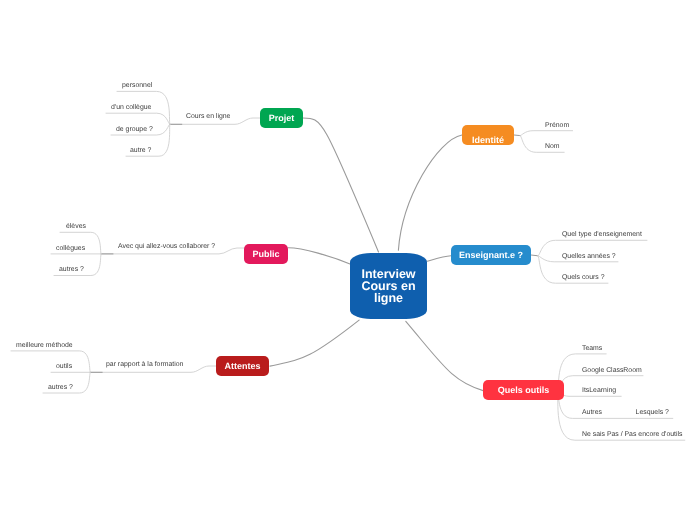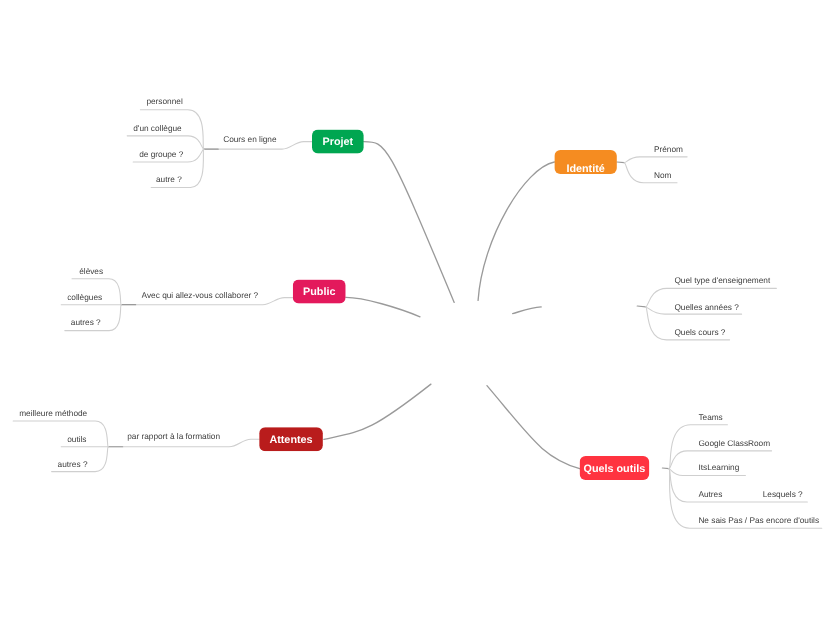--- a/index.html
+++ b/index.html
@@ -53,51 +53,57 @@
       <path d="M90.2,372.3 L51,372.3" fill="none" stroke="#cfcfcf" stroke-width="0.9" stroke-linecap="round"></path>
       <path d="M90.2,372.3 C88.688,372.3 91.55,393 79.4,393 L43,393" fill="none" stroke="#cfcfcf" stroke-width="0.9" stroke-linecap="round"></path>
       <path d="M405.8,321.4 C442.9,365.1 452.1,381.4 483.1,390.6" fill="none" stroke="#9a9a9a" stroke-width="1.1" stroke-linecap="round"></path>
       <path d="M557.5,390.6 L552,390" fill="none" stroke="#9a9a9a" stroke-width="1" stroke-linecap="round"></path>
       <path d="M557.5,390.6 C560.02,390.6 554.59,353.9 575.5,353.9 L606.2,353.9" fill="none" stroke="#cfcfcf" stroke-width="0.9" stroke-linecap="round"></path>
       <path d="M557.5,390.6 C559.628,390.6 559.87,375.7 572.7,375.7 L643,375.7" fill="none" stroke="#cfcfcf" stroke-width="0.9" stroke-linecap="round"></path>
       <path d="M557.5,390.6 C559.11,390.6 560.965,396.3 569,396.3 L621.2,396.3" fill="none" stroke="#cfcfcf" stroke-width="0.9" stroke-linecap="round"></path>
       <path d="M557.5,390.6 C559.6,390.6 555.91,418.4 572.5,418.4 L672.8,418.4" fill="none" stroke="#cfcfcf" stroke-width="0.9" stroke-linecap="round"></path>
       <path d="M557.5,390.6 C559.922,390.6 551.791,440.2 574.8,440.2 L684.8,440.2" fill="none" stroke="#cfcfcf" stroke-width="0.9" stroke-linecap="round"></path>
     </svg>
+<div id="root-node" style="left: 350px; top: 253px; width: 77px; height: 66px; background: rgb(15, 95, 174); border-radius: 21px / 9px;">
+      <div style="transform: translateZ(0px);"><span>Interview</span><br><span>Cours en</span><br><span>ligne</span></div>
+    </div>
     <div class="node" style="left: 260px; top: 108px; width: 43px; height: 20px; background: rgb(0, 166, 81);">
       <span>Projet</span>
     </div>
     <div class="conn-label" style="left: 186px; top: 112.5px;">Cours en ligne</div>
     <div class="leaf" style="left: 122px; top: 82.2px;">personnel</div>
     <div class="leaf" style="left: 111px; top: 104px;">d'un collègue</div>
     <div class="leaf" style="left: 116px; top: 125.8px;">de groupe ?</div>
     <div class="leaf" style="left: 130px; top: 147px;">autre ?</div>
     <div class="node" style="left: 462px; top: 125px; width: 52px; height: 20px; background: rgb(245, 140, 33); align-items: flex-end;">
       <span>Identité</span>
     </div>
     <div class="leaf" style="left: 545px; top: 121.5px;">Prénom</div>
     <div class="leaf" style="left: 545px; top: 143.1px;">Nom</div>
-    <div class="node" style="left: 244px; top: 233px; width: 44px; height: 20px; background: rgb(227, 25, 92);">
+    <div class="node" style="left: 244px; top: 244px; width: 44px; height: 20px; background: rgb(227, 25, 92);">
       <span>Public</span>
     </div>
     <div class="conn-label" style="left: 118px; top: 242.5px;">Avec qui allez-vous collaborer ?</div>
     <div class="leaf" style="left: 66px; top: 223.1px;">élèves</div>
     <div class="leaf" style="left: 56px; top: 244.7px;">collègues</div>
     <div class="leaf" style="left: 59px; top: 266.3px;">autres ?</div>
+    <div class="node" style="left: 451px; top: 245px; width: 80px; height: 20px; background: rgb(38, 140, 205);">
+      <span>Enseignant.e ?</span>
+    </div>
     <div class="leaf" style="left: 562px; top: 231.1px;">Quel type d'enseignement</div>
     <div class="leaf" style="left: 562px; top: 252.6px;">Quelles années ?</div>
     <div class="leaf" style="left: 562px; top: 274px;">Quels cours ?</div>
     <div class="node" style="left: 216px; top: 356px; width: 53px; height: 20px; background: #b91c1c;">
       <span>Attentes</span>
     </div>
     <div class="conn-label" style="left: 106px; top: 360.5px;">par rapport à la formation</div>
     <div class="leaf" style="left: 16px; top: 341.7px;">meilleure méthode</div>
     <div class="leaf" style="left: 56px; top: 363.1px;">outils</div>
     <div class="leaf" style="left: 48px; top: 383.8px;">autres ?</div>
-    <div class="node" style="left: 483px; top: 380px; width: 58px; height: 20px; background: rgb(255, 51, 64);">
+    <div class="node" style="left: 483px; top: 380px; width: 81px; height: 20px; background: rgb(255, 51, 64);">
       <span>Quels outils</span>
     </div>
     <div class="leaf" style="left: 582px; top: 344.7px;">Teams</div>
     <div class="leaf" style="left: 582px; top: 366.5px;">Google ClassRoom</div>
     <div class="leaf" style="left: 582px; top: 387.1px;">ItsLearning</div>
     <div class="leaf" style="left: 582px; top: 409.2px;">Autres</div>
     <div class="leaf" style="left: 635.6px; top: 409.2px;">Lesquels ?</div>
     <div class="leaf" style="left: 582px; top: 431px;">Ne sais Pas / Pas encore d'outils</div>
   </div>
 

